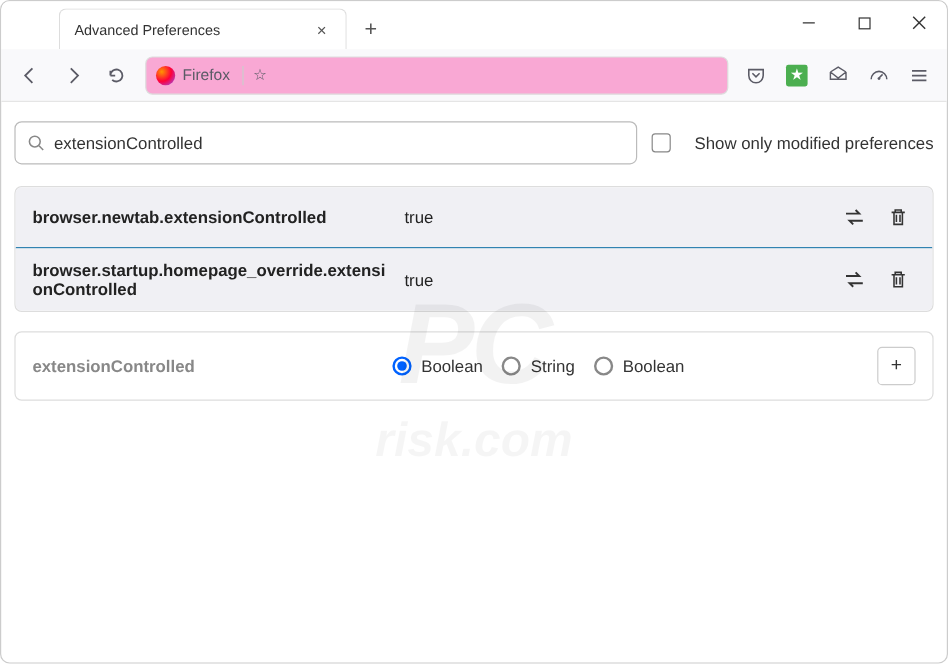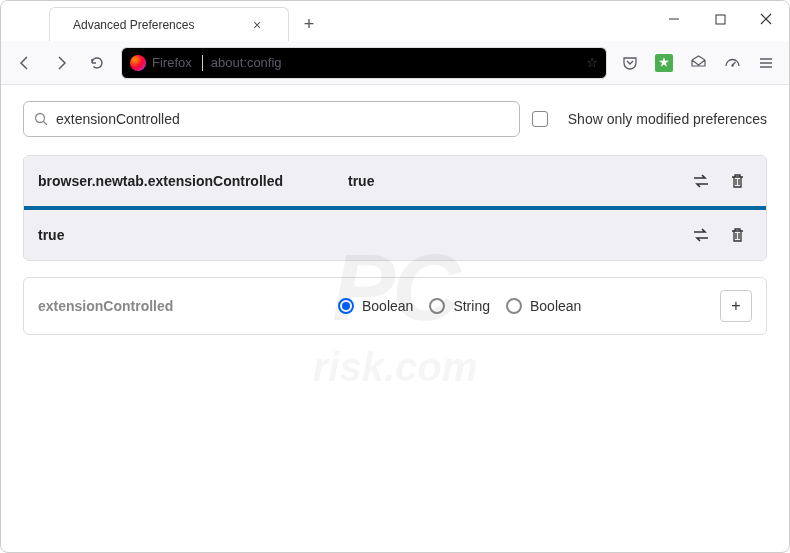--- a/index.html
+++ b/index.html
@@ -1,46 +1,46 @@
 <!DOCTYPE html>
 <html><head>
   <meta charset="utf-8">
   <style>
     *{box-sizing:border-box;margin:0;padding:0}
     body{font-family:"Segoe UI",Arial,sans-serif;font-size:13px;background:#fff;width:790px;height:553px;overflow:hidden;border:1px solid #ccc;border-radius:8px;position:relative}
     .titlebar{height:40px;display:flex;align-items:flex-start;background:#fff}
-    .tab{display:flex;align-items:center;height:34px;margin-top:6px;margin-left:48px;padding:0 23px;border:1px solid #ddd;border-bottom:none;border-radius:6px 6px 0 0;width:240px;background:#fff}
+    .tab{display:flex;align-items:center;height:34px;margin-top:6px;margin-left:48px;padding:0 12px;border:1px solid #ddd;border-bottom:none;border-radius:6px 6px 0 0;width:240px;background:#fff}
     .tab-title{flex:1;font-size:12px;color:#333}
     .tab-close{width:16px;height:16px;display:flex;align-items:center;justify-content:center;color:#555;cursor:pointer;font-size:14px}
     .new-tab{width:28px;height:28px;margin-top:9px;margin-left:6px;display:flex;align-items:center;justify-content:center;color:#555;font-size:18px;cursor:pointer;border-radius:4px}
     .win-controls{position:absolute;right:0;top:0;display:flex}
     .win-btn{width:46px;height:36px;display:flex;align-items:center;justify-content:center;color:#333;cursor:pointer}
     .toolbar{height:44px;display:flex;align-items:center;padding:0 6px;border-bottom:1px solid #e5e5e5;background:#f9f9fb}
     .nav-btn{width:32px;height:32px;display:flex;align-items:center;justify-content:center;color:#5b5b66;cursor:pointer;border-radius:4px;margin:0 2px}
-    .urlbar{flex:1;height:32px;background:#000000;border:1px solid #ddd;border-radius:6px;margin:0 6px;display:flex;align-items:center;padding:0 8px}
+    .urlbar{flex:1;height:32px;background:#f9a8d4;border:1px solid #ddd;border-radius:6px;margin:0 6px;display:flex;align-items:center;padding:0 8px}
     .identity{display:flex;align-items:center;gap:6px;padding-right:10px;border-right:1px solid #ccc;margin-right:8px}
     .ff-logo{width:16px;height:16px;border-radius:50%;background:radial-gradient(circle at 30% 30%,#ff9500,#ff0039,#9059ff);display:inline-block}
     .identity-text{color:#5b5b66;font-size:13px}
     .url{color:#5b5b66;font-size:13px;flex:1}
     .star{color:#5b5b66}
     .tb-icon{width:32px;height:32px;display:flex;align-items:center;justify-content:center;color:#5b5b66;cursor:pointer;margin:0 1px;border-radius:4px}
     .green-sq{width:18px;height:18px;background:#4caf50;color:#fff;display:flex;align-items:center;justify-content:center;font-size:11px;font-weight:bold;border-radius:2px}
-    .content{padding:16px 22px}
+    .content{padding:16px 11px}
     .search-row{display:flex;align-items:center;gap:12px;margin-bottom:18px}
     .search-box{flex:1;height:36px;border:1px solid #bbb;border-radius:6px;display:flex;align-items:center;padding:0 10px;background:#fff}
     .search-icon{color:#888;margin-right:8px}
     .search-input{border:none;outline:none;font-size:14px;flex:1;color:#333;background:transparent}
     .chk-wrap{display:flex;align-items:center;gap:20px}
     .chk{width:16px;height:16px;border:1px solid #888;border-radius:3px;background:#fff}
     .chk-label{font-size:14px;color:#333}
     .results{border:1px solid #ddd;border-radius:6px;overflow:hidden;margin-bottom:16px}
-    .row{display:flex;align-items:center;padding:10px 14px;background:#f0f0f4;border-bottom:4px solid #0369a1}
+    .row{display:flex;align-items:center;padding:10px 14px;background:#f0f0f4;border-bottom:1px solid #0369a1}
     .row:last-child{border-bottom:none}
     .row-name{width:310px;font-weight:700;font-size:14px;color:#222;padding-right:8px;word-break:break-word}
-    .row-val{flex:1;font-weight:700;font-size:14px;color:#222}
+    .row-val{flex:1;font-weight:400;font-size:14px;color:#222}
     .row-actions{display:flex;gap:6px}
     .act-btn{width:30px;height:30px;display:flex;align-items:center;justify-content:center;cursor:pointer;color:#333;border-radius:4px}
     .new-pref{border:1px solid #ddd;border-radius:6px;display:flex;align-items:center;padding:12px 14px}
     .new-name{width:300px;font-weight:700;color:#888;font-size:14px}
     .radios{flex:1;display:flex;gap:16px}
     .radio-opt{display:flex;align-items:center;gap:8px;cursor:pointer}
     .radio-o{width:16px;height:16px;border:2px solid #888;border-radius:50%;display:inline-flex;align-items:center;justify-content:center}
     .radio-o.sel{border-color:#0062ff}
     .radio-dot{width:8px;height:8px;border-radius:50%;background:#0062ff}
     .radio-lbl{font-size:14px;color:#333}
@@ -92,21 +92,20 @@
   <div class="nav-btn">
       <svg width="16" height="16" viewBox="0 0 16 16">
         <path d="M3 8 a5 5 0 1 1 1.5 3.5 M3 8 v-4 M3 8 h4" fill="none" stroke="#5b5b66" stroke-width="1.5"></path>
       </svg>
     </div>
   <div class="urlbar">
     <div class="identity">
       <span class="ff-logo"></span>
       <span class="identity-text">Firefox</span>
     </div>
-    <span class="url">about:config</span>
     <span class="star">☆</span>
   </div>
   <div class="tb-icon">
       <svg width="16" height="16" viewBox="0 0 16 16">
         <path d="M2 3 h12 v5 a6 6 0 0 1 -12 0 z M5 6 l3 3 l3 -3" fill="none" stroke="#5b5b66" stroke-width="1.3"></path>
       </svg>
     </div>
   <div class="tb-icon">
       <span class="green-sq">★</span>
     </div>
@@ -158,20 +157,21 @@
             </svg>
           </div>
         <div class="act-btn">
             <svg width="15" height="16" viewBox="0 0 15 16">
               <path d="M2 4 h11 M5 4 v-2 h5 v2 M4 4 v10 h7 v-10 M6 6 v6 M9 6 v6" fill="none" stroke="#333" stroke-width="1.3"></path>
             </svg>
           </div>
       </div>
     </div>
     <div class="row">
+      <div class="row-name">browser.startup.homepage_override.extensionControlled</div>
       <div class="row-val">true</div>
       <div class="row-actions">
         <div class="act-btn">
             <svg width="18" height="16" viewBox="0 0 18 16">
               <path d="M2 5 h11 l-3 -3 M16 11 h-11 l3 3" fill="none" stroke="#333" stroke-width="1.6"></path>
             </svg>
           </div>
         <div class="act-btn">
             <svg width="15" height="16" viewBox="0 0 15 16">
               <path d="M2 4 h11 M5 4 v-2 h5 v2 M4 4 v10 h7 v-10 M6 6 v6 M9 6 v6" fill="none" stroke="#333" stroke-width="1.3"></path>

